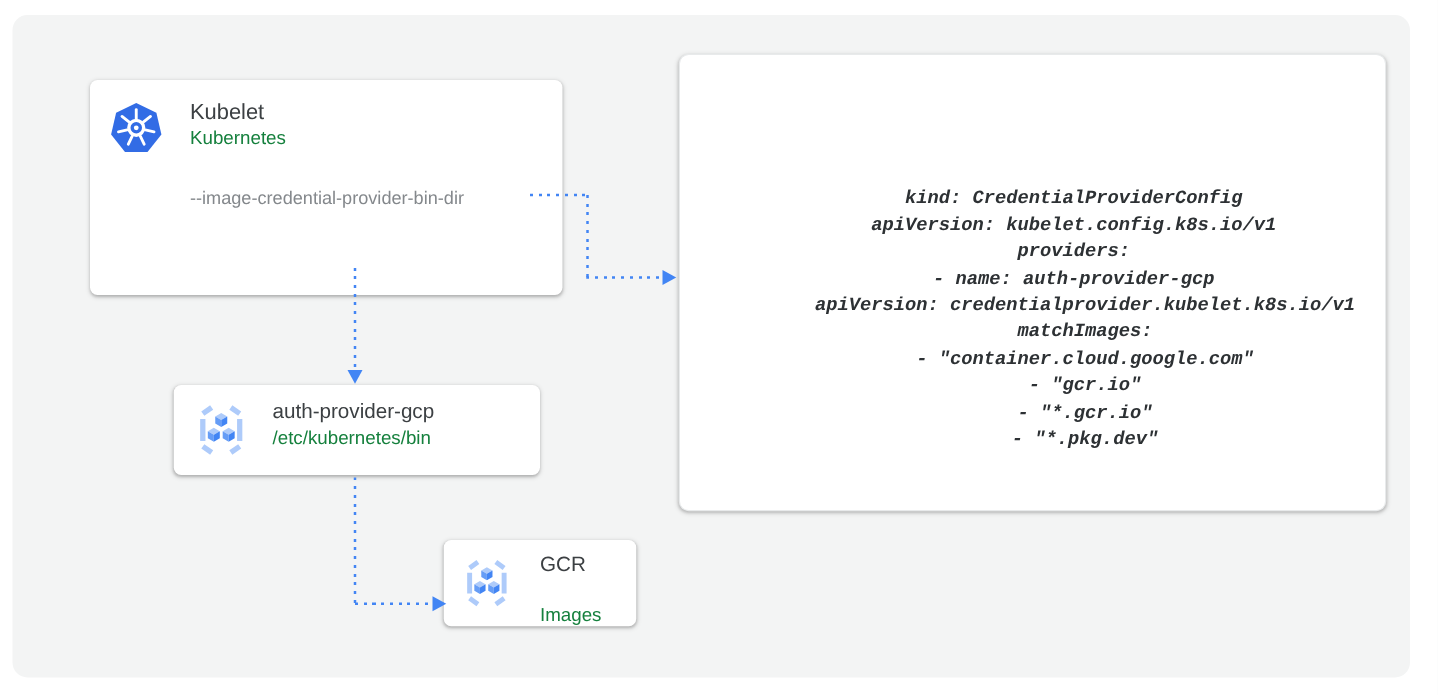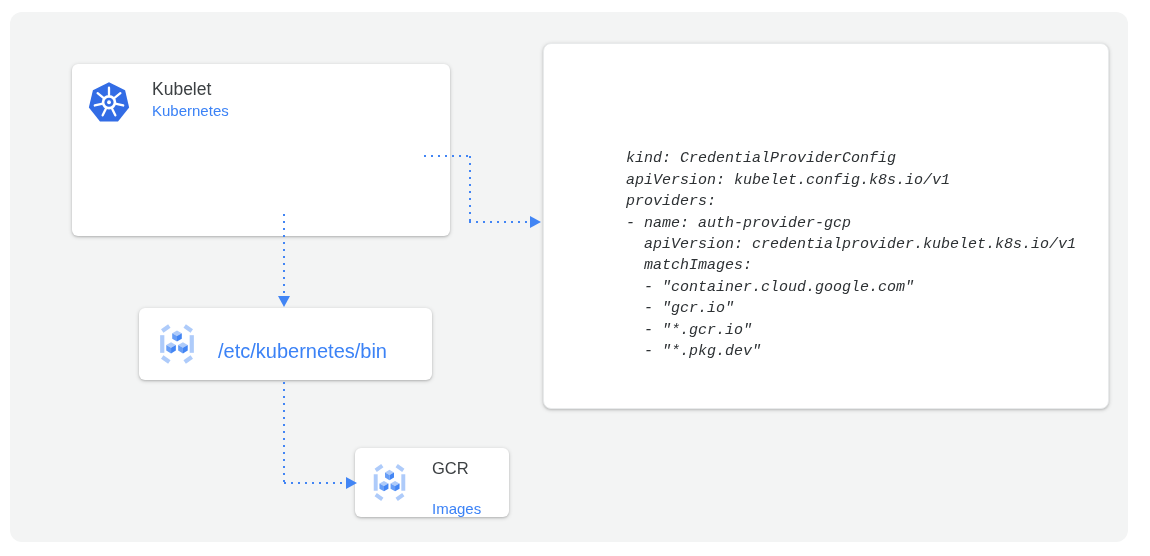--- a/index.html
+++ b/index.html
@@ -14,54 +14,54 @@
     position: absolute; left: 10px; top: 12px; width: 1118px; height: 530px;
     background: var(--panel-gray, #f3f4f4); border-radius: 12px;
   }
 
   .card {
     position: absolute; background: #ffffff; border-radius: 6px;
     box-shadow: 0 1px 2px rgba(0,0,0,0.14), 0 1px 4px rgba(0,0,0,0.18);
   }
   .card-kubelet { left: 72px; top: 64px; width: 378px; height: 172px; }
   .card-auth    { left: 139px; top: 308px; width: 293px; height: 72px; }
-  .card-gcr     { left: 355px; top: 448px; width: 154px; height: 69px; }
+  .card-gcr     { left: 355px; top: 432px; width: 154px; height: 69px; }
 
   .node-icon { position: absolute; display: block; }
   .card-kubelet .node-icon { left: 14px; top: 16px; width: 46px; height: 46px; }
   .card-auth    .node-icon { left: 15px; top: 13px; width: 46px; height: 46px; }
   .card-gcr     .node-icon { left: 13px; top: 13px; width: 43px; height: 43px; }
 
   .node-title { position: absolute; color: #3c4043; }
-  .node-sub   { position: absolute; color: #3b82f6; }
+  .node-sub   { position: absolute; color: #15803d; }
   .card-kubelet .node-title { left: 80px; top: 14px; font-size: 17.5px; line-height: 22px; }
   .card-kubelet .node-sub   { left: 80px; top: 37px; font-size: 15px;  line-height: 20px; }
   .card-auth    .node-title { left: 79px; top: 11px; font-size: 16.5px; line-height: 20px; }
-  .card-auth    .node-sub   { left: 79px; top: 33px; font-size: 20px;   line-height: 20px; }
+  .card-auth    .node-sub   { left: 79px; top: 33px; font-size: 15px;   line-height: 20px; }
   .card-gcr     .node-title { left: 77px; top: 10px; font-size: 16.5px; line-height: 20px; }
   .card-gcr     .node-sub   { left: 77px; top: 32px; font-size: 15px;   line-height: 20px; margin-top: 19px; }
 
   .flags {
     position: absolute; left: 80px; top: 84px;
     font-size: 14.5px; line-height: 22px; color: #84888c; white-space: nowrap;
   }
 
   .code-box {
     position: absolute; left: 543px; top: 43px; width: 566px; height: 366px;
     background: #ffffff; border-radius: 8px; border: 1px solid #e8eaeb;
     box-shadow: 0 1px 2px rgba(0,0,0,0.12), 0 1px 4px rgba(0,0,0,0.16);
     padding: 11px 16px 10px 82px;
     font-family: "Liberation Mono", monospace; font-style: italic;
     white-space: pre; overflow: hidden;
   }
   .code-filename {
     font-size: 15px; line-height: 21.4px; color: #9aa0a6; font-weight: 400;
   }
   .code-spacer { height: 21.4px; }
-  .code-lines { font-weight: 400; color: #2d3134; font-size: 15px; }
+  .code-lines { font-weight: 700; color: #2d3134; font-size: 15px; text-align: center; }
   .code-lines .code-line { line-height: 21.4px; white-space: pre; }
 
   
   .dots-h { position: absolute; height: 2.4px;
     background: repeating-linear-gradient(to right, var(--arrow-blue,#4285f4) 0 2.4px, transparent 2.4px 7px); }
   .dots-v { position: absolute; width: 2.4px;
     background: repeating-linear-gradient(to bottom, var(--arrow-blue,#4285f4) 0 2.4px, transparent 2.4px 7px); }
   .a1-h1 { left: 424px; top: 155px; width: 46px; }
   .a1-v  { left: 469px; top: 156px; height: 67px; }
   .a1-h2 { left: 469px; top: 221px; width: 61px; }
@@ -107,20 +107,21 @@
           <line x1="10.31" y1="15.11" x2="8.70" y2="18.45"></line>
           <line x1="8.20" y1="12.47" x2="4.59" y2="13.29"></line>
           <line x1="8.95" y1="9.17" x2="6.06" y2="6.86"></line>
         </g>
         <circle class="k8s-dot" cx="12" cy="11.6" r="1.0"></circle>
       </svg>
     </span>
     <div class="node-title">Kubelet</div>
     <div class="node-sub">Kubernetes</div>
     <div class="flags">
+      <div>--image-credential-provider-bin-dir</div>
     </div>
   </div>
 
   <div class="card card-auth">
     <span class="node-icon">
       <svg viewBox="0 0 24 24" width="100%" height="100%" aria-hidden="true">
         <g class="gcr-bracket">
           <path d="M8.0,2.6 L4.3,5.2"></path>
             <path d="M4.3,7.4 L4.3,16.6"></path>
             <path d="M4.3,18.8 L8.0,21.4"></path>
@@ -134,20 +135,21 @@
           <polygon class="cube-right" points="14.5,6.35 12,7.8 12,10.7 14.5,9.25"></polygon>
           <polygon class="cube-top" points="8.9,11.1 11.4,12.55 8.9,14.0 6.4,12.55"></polygon>
           <polygon class="cube-left" points="6.4,12.55 8.9,14.0 8.9,16.9 6.4,15.45"></polygon>
           <polygon class="cube-right" points="11.4,12.55 8.9,14.0 8.9,16.9 11.4,15.45"></polygon>
           <polygon class="cube-top" points="15.1,11.1 17.6,12.55 15.1,14.0 12.6,12.55"></polygon>
           <polygon class="cube-left" points="12.6,12.55 15.1,14.0 15.1,16.9 12.6,15.45"></polygon>
           <polygon class="cube-right" points="17.6,12.55 15.1,14.0 15.1,16.9 17.6,15.45"></polygon>
         </g>
       </svg>
     </span>
+    <div class="node-title">auth-provider-gcp</div>
     <div class="node-sub">/etc/kubernetes/bin</div>
   </div>
 
   <div class="card card-gcr">
     <span class="node-icon">
       <svg viewBox="0 0 24 24" width="100%" height="100%" aria-hidden="true">
         <g class="gcr-bracket">
           <path d="M8.0,2.6 L4.3,5.2"></path>
             <path d="M4.3,7.4 L4.3,16.6"></path>
             <path d="M4.3,18.8 L8.0,21.4"></path>

